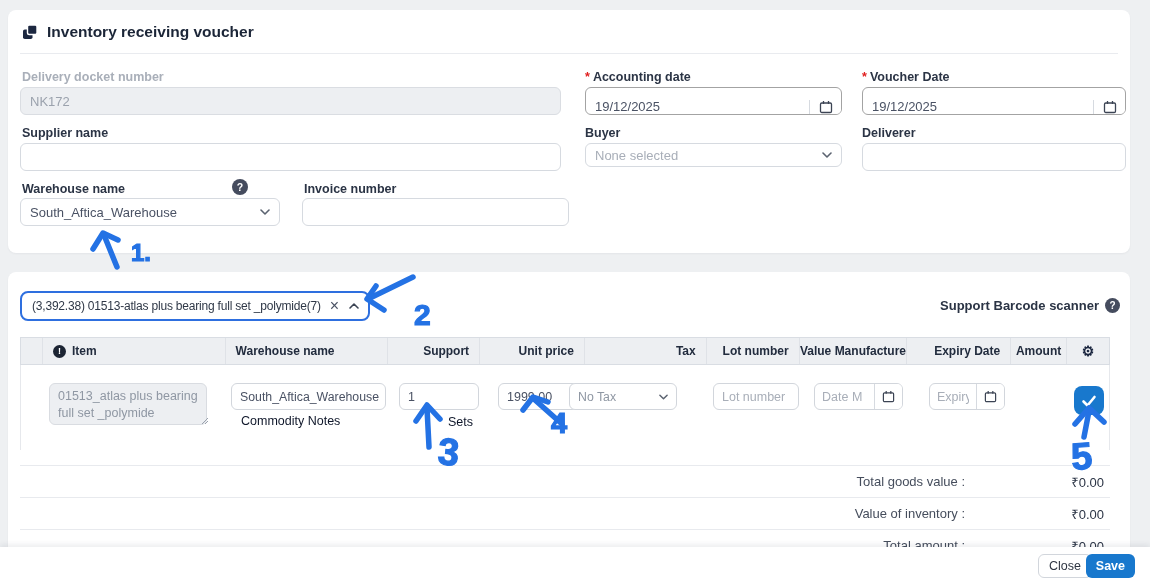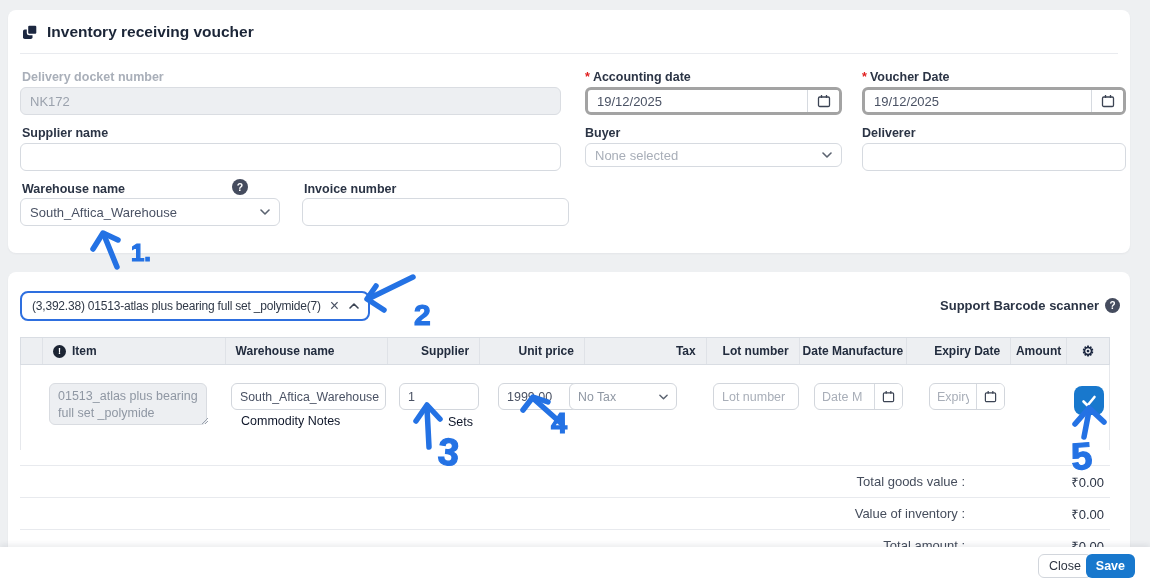--- a/index.html
+++ b/index.html
@@ -37,22 +37,22 @@
   .input.disabled { background:#edeff2; color:#9ba2ad; border-color:#dadde2; }
 
   .select {
     position:absolute; border:1px solid #d6dae0; border-radius:6px; background:#fff;
     display:flex; align-items:center; justify-content:space-between;
     font-size:13px; color:#4a5264; padding:0 9px; cursor:pointer; white-space:nowrap; overflow:hidden;
   }
   .select .ph { color:#a8aeb8; }
 
   .date-group {
-    position:absolute; display:flex; border:3px solid #a3a3a3; border-radius:6px;
-    overflow:hidden; background:#fff;
+    position:absolute; display:flex; border:1px solid #a3a3a3; border-radius:6px;
+    overflow:hidden; background:#fff;align-items:flex-end;
   }
   .date-group input {
     border:none; flex:1; min-width:0; padding:0 9px; outline:none;
     font-family:"Liberation Sans",sans-serif; font-size:13px; color:#4a5264; background:transparent;
   }
   .date-group input::placeholder { color:#a8aeb8; }
   .cal-btn { width:32px; border:none; border-left:1px solid #d6dae0; background:#fff;
     display:flex; align-items:center; justify-content:center; cursor:pointer; }
 
   .help-badge {
@@ -238,25 +238,25 @@
       <span class="help-badge hb">?</span>
     </div>
 
     <div class="tbl-head">
       <div class="th" style="width:22px; padding:0;"></div>
       <div class="th" style="width:183px;">
         <span class="info-badge">!</span>
         <span>Item</span>
       </div>
       <div class="th" style="width:163px;">Warehouse name</div>
-      <div class="th r" style="width:92px;">Supplier</div>
+      <div class="th r" style="width:92px;">Support</div>
       <div class="th r" style="width:105px;">Unit price</div>
       <div class="th r" style="width:122px;">Tax</div>
       <div class="th r" style="width:93px;">Lot number</div>
-      <div class="th c" style="width:108px;">Date Manufacture</div>
+      <div class="th c" style="width:108px;">Value Manufacture</div>
       <div class="th r" style="width:104px;">Expiry Date</div>
       <div class="th c" style="width:56px;">Amount</div>
       <div class="th c" style="width:42px;">
         <span class="gear">⚙</span>
       </div>
     </div>
 
     <div class="tbl-row">
       <textarea class="item-textarea" readonly="" style="">01513_atlas plus bearing full set _polymide</textarea>
       <svg class="resize-glyph" width="7" height="7" viewBox="0 0 7 7">

